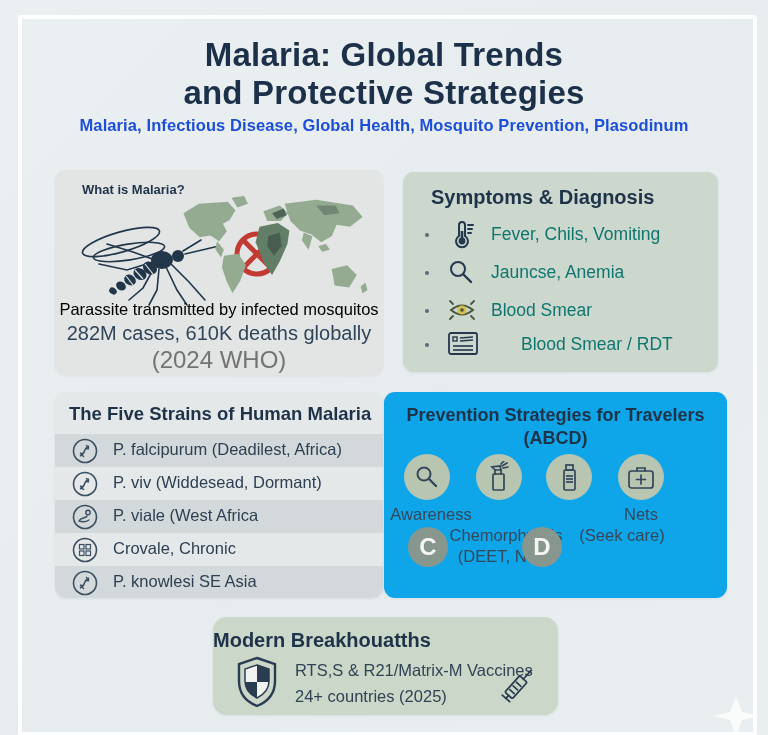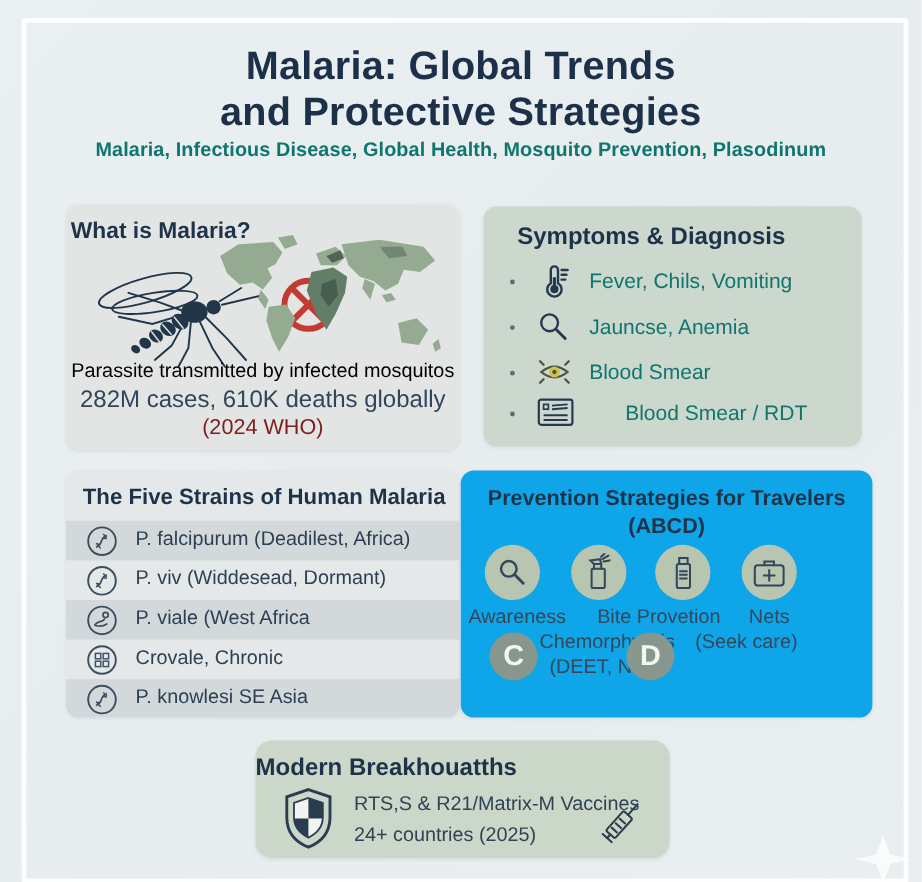--- a/index.html
+++ b/index.html
@@ -11,38 +11,38 @@
   .frame{
     position:absolute;left:18px;top:15px;width:731px;height:713px;
     border:4px solid rgba(255,255,255,.92);border-radius:3px;pointer-events:none;
   }
   .title{
     position:absolute;top:36px;left:0;width:768px;text-align:center;
     font-size:33px;font-weight:bold;color:#1c3149;line-height:38px;letter-spacing:.2px;
   }
   .subtitle{
     position:absolute;top:116px;left:0;width:768px;text-align:center;
-    font-size:16.5px;color:#0f766e;font-weight:bold;letter-spacing:.1px;
+    font-size:16.5px;color:#1d4ed8;font-weight:bold;letter-spacing:.1px;
   }
   .panel{position:absolute;border-radius:11px;box-shadow:0 1px 3px rgba(40,60,70,.08);}
   .p-what{left:55px;top:170px;width:328px;height:205px;background:#e2e5e4;}
   .p-sym{left:403px;top:172px;width:315px;height:200px;background:#ccd7cd;}
   .p-strain{left:55px;top:392px;width:328px;height:206px;background:#e5e8e9;overflow:hidden;}
   .p-prev{left:384px;top:392px;width:315px;height:206px;background:#0ea5e9;padding-left:28px;}
   .p-break{left:213px;top:617px;width:345px;height:98px;background:#cbd7c8;border-radius:14px;}
   .ph{font-weight:bold;color:#1e3349;}
-  .p-what .ph{position:absolute;left:4px;top:12px;font-size:19px;}
+  .p-what .ph{position:absolute;left:27px;top:12px;font-size:13px;}
   .p-sym .ph{position:absolute;left:28px;top:14px;font-size:20px;}
   .p-strain .ph{position:absolute;left:14px;top:11px;font-size:18.5px;z-index:2;}
   .p-prev .ph{position:absolute;left:0;top:12px;width:100%;text-align:center;font-size:18px;line-height:23px;}
   .p-break .ph{position:absolute;left:0;top:12px;width:100%;font-size:20px;}
   .what-body{position:absolute;left:0;width:100%;text-align:center;}
   .wb1{top:130px;font-size:16.5px;color:#000000;}
   .wb2{top:152px;font-size:20px;color:#31455a;}
-  .wb3{top:176px;font-size:18px;color:#7f1d1d;}
+  .wb3{top:176px;font-size:24px;color:#737373;}
   .mosq{position:absolute;left:4px;top:38px;}
   .ban{position:absolute;left:176px;top:58px;}
   .map{position:absolute;left:116px;top:24px;}
   .sym-row{position:absolute;left:0;width:100%;height:34px;}
   .sym-dot{position:absolute;left:22px;top:13px;width:4px;height:4px;border-radius:50%;background:#5c6c76;}
   .sym-ic{position:absolute;left:44px;top:0px;}
   .sym-tx{position:absolute;left:88px;top:4px;font-size:17.5px;color:#0f766e;}
   .strain-row{position:absolute;left:0;width:100%;height:33px;}
   .strain-row.dark{background:#d3d9db;}
   .strain-ic{position:absolute;left:16px;top:3px;}
@@ -271,21 +271,20 @@
     <svg width="32" height="30" viewBox="0 0 32 30">
       <g stroke="#33465a" stroke-width="1.7" fill="none" stroke-linecap="round">
         <rect x="4" y="9" width="24" height="17" rx="2.5"></rect>
         <path d="M12,9 V6 h8 v3"></path>
         <line x1="16" y1="13" x2="16" y2="22"></line>
           <line x1="11.5" y1="17.5" x2="20.5" y2="17.5"></line>
       </g>
     </svg>
   </div>
   <div class="prev-lab" style="left:2px;width:90px;">Awareness</div>
-  <div class="prev-lab" style="left:95px;width:140px;">Bite Provetion</div>
   <div class="prev-lab" style="left:232px;width:50px;">Nets</div>
   <div class="badge" style="left:24px;">C</div>
   <div class="badge-tx" style="left:62px;width:120px;">
     <div>Chemorphyllyis</div>
     <div>(DEET, Nets)</div>
   </div>
   <div class="badge" style="left:138px;">D</div>
   <div class="badge-tx" style="left:182px;width:112px;">
     <div>(Seek care)</div>
   </div>

